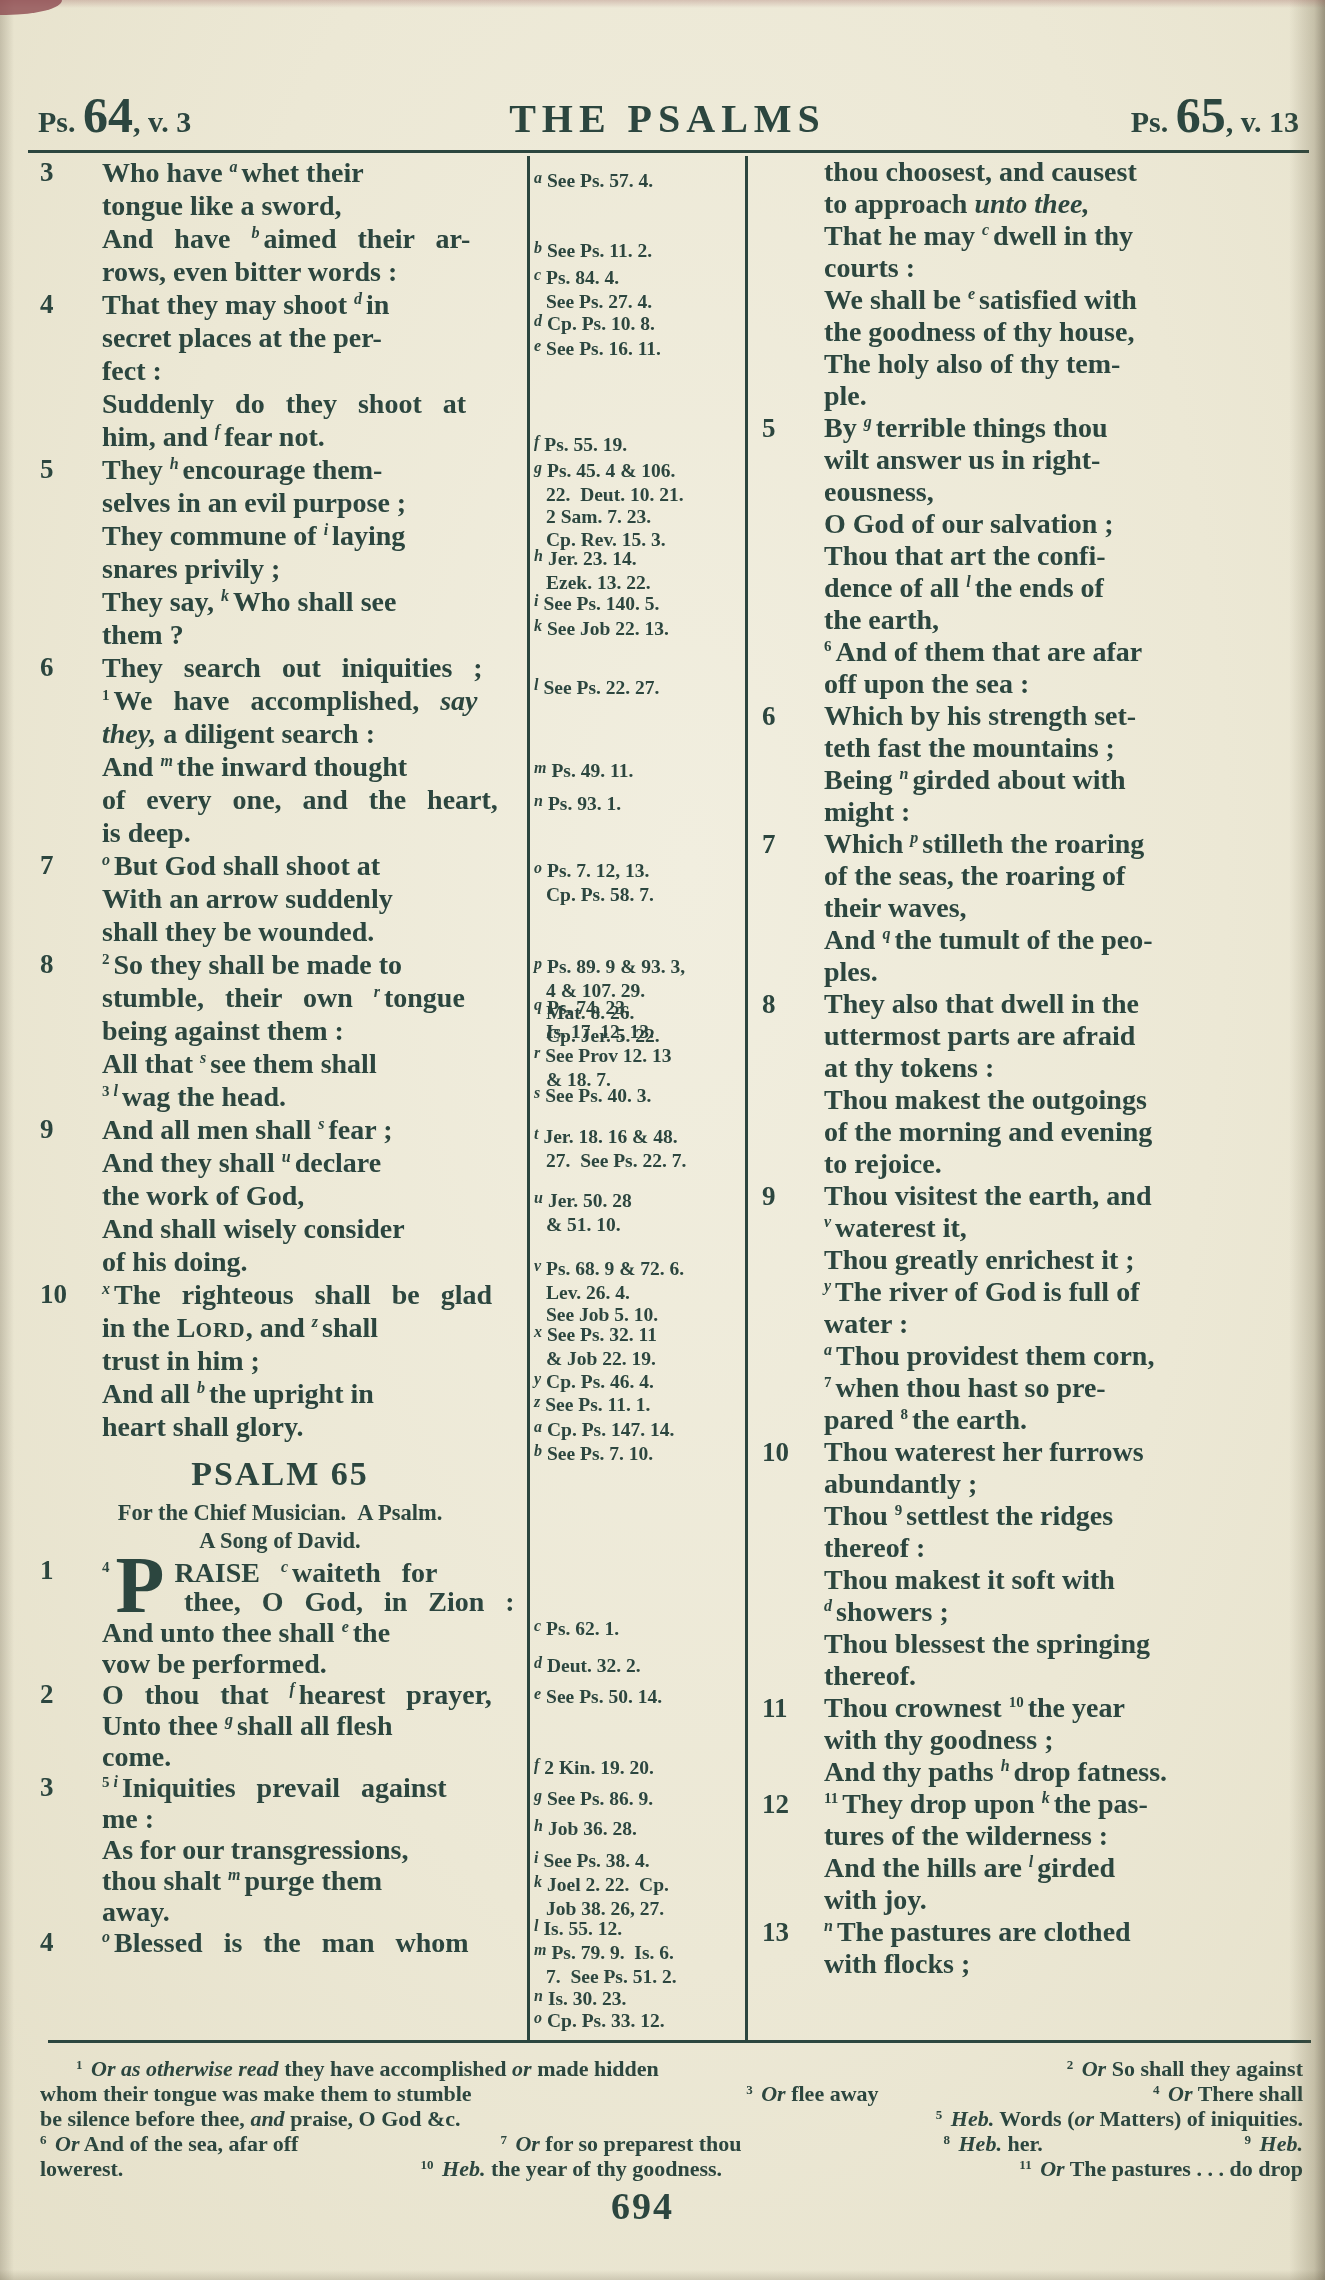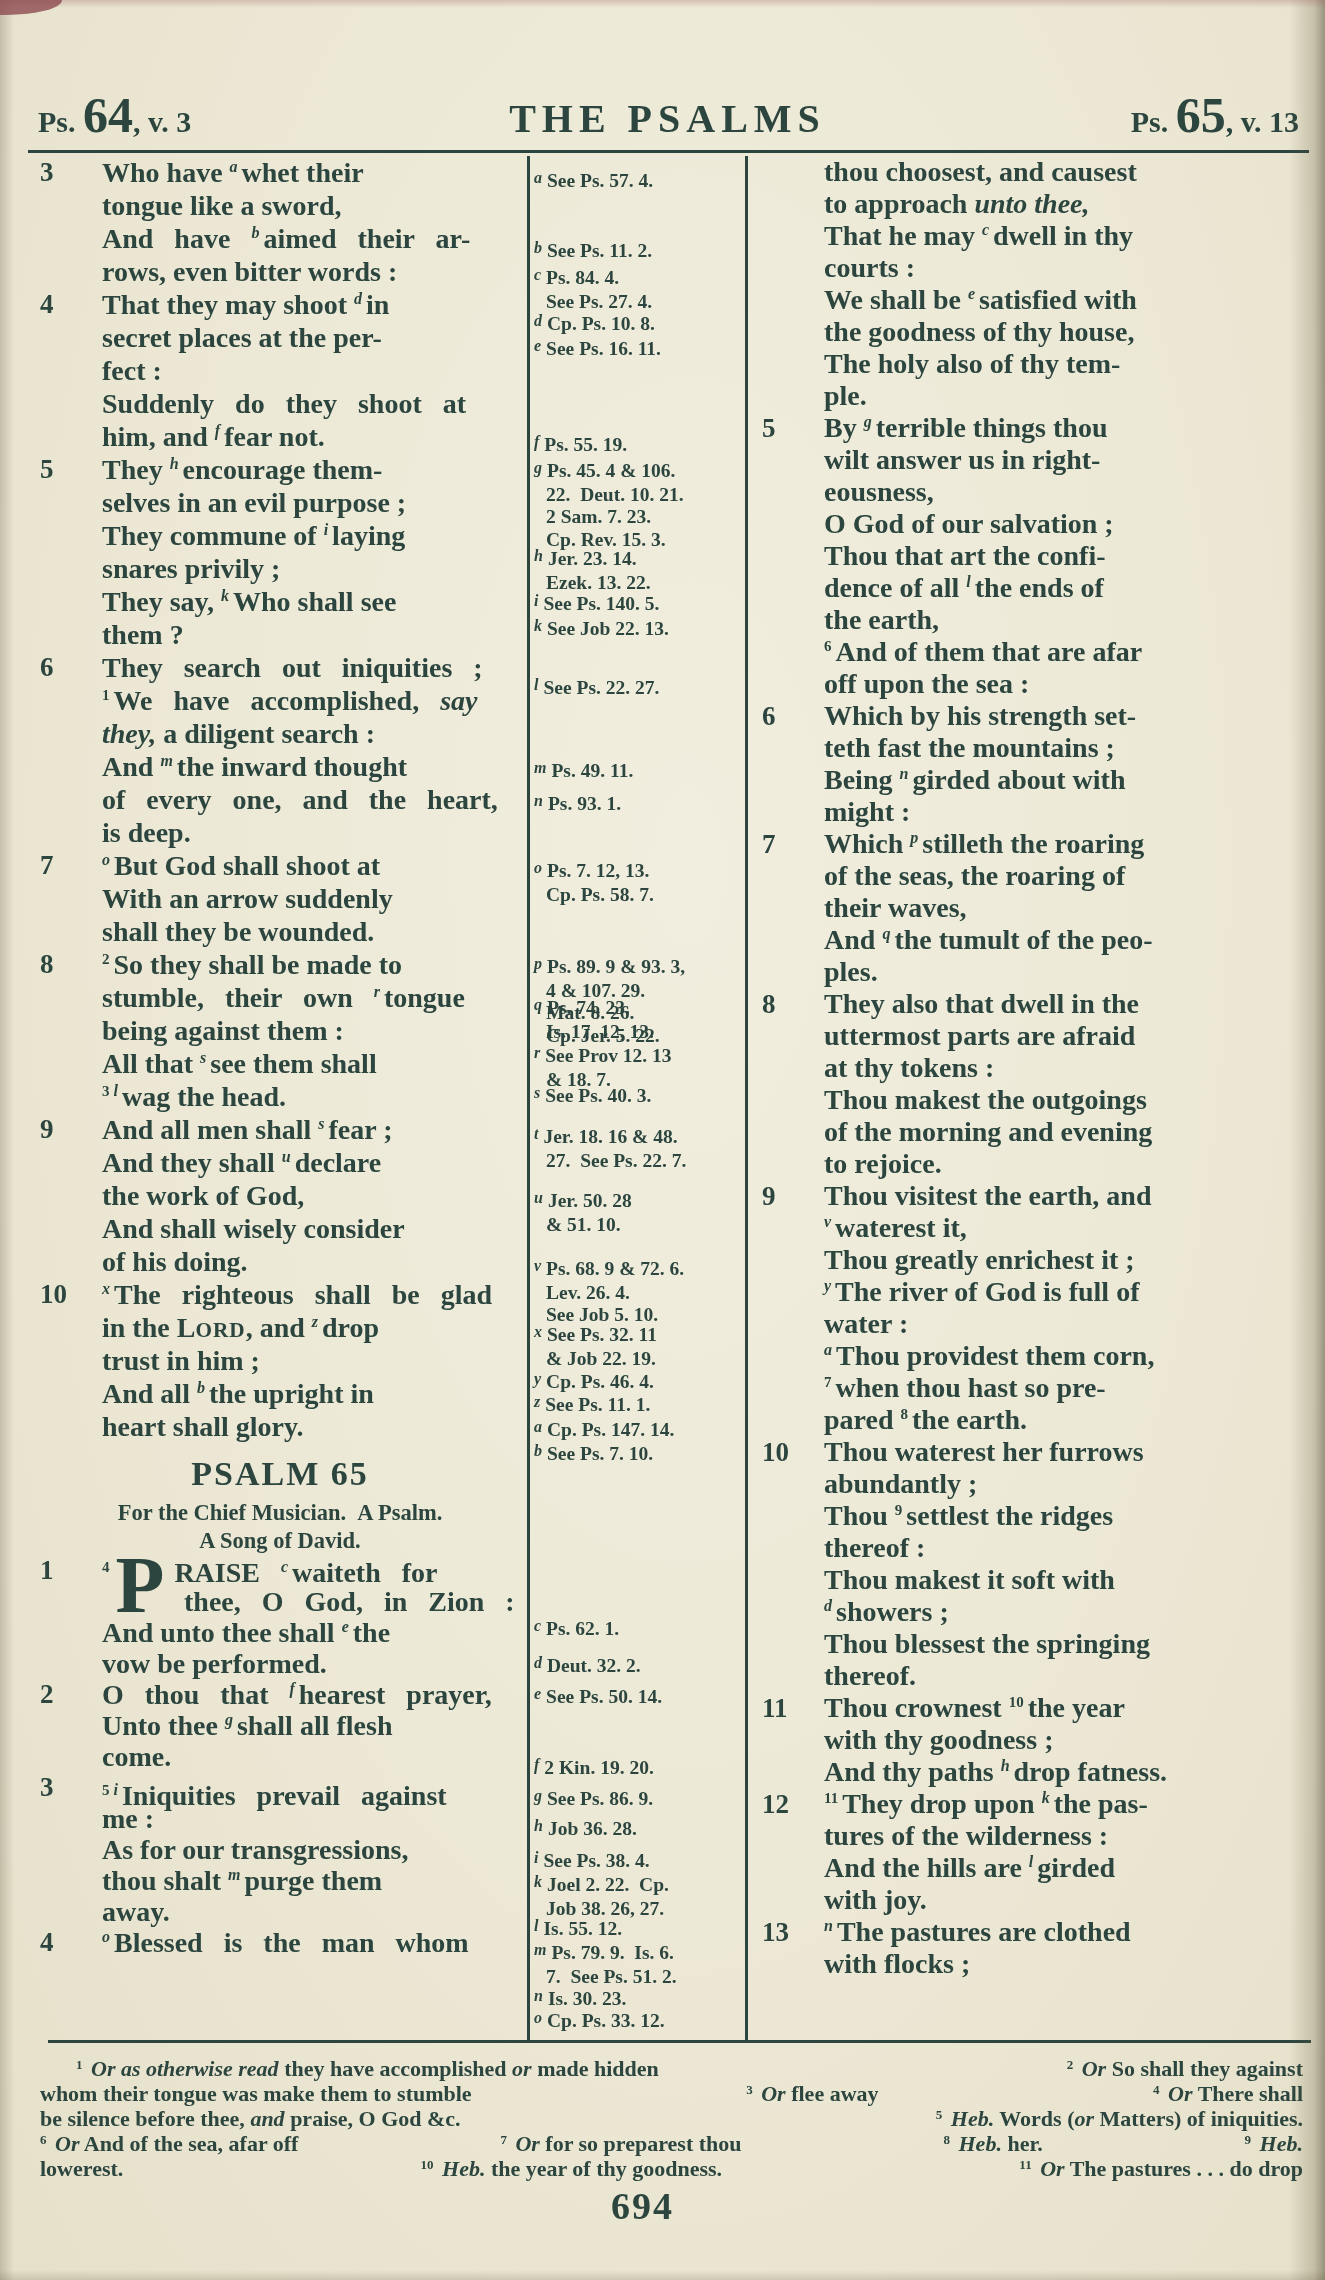--- a/index.html
+++ b/index.html
@@ -109,35 +109,35 @@
       <div class="line"><span class="lt" style="word-spacing: 14px;"><span>stumble, their own </span><span class="sup">r</span><span>tongue</span></span></div>
       <div class="line"><span class="lt"><span>being against them :</span></span></div>
       <div class="line"><span class="lt"><span>All that </span><span class="sup">s</span><span>see them shall</span></span></div>
       <div class="line"><span class="lt"><span class="sup num">3</span><span class="sup">l</span><span>wag the head.</span></span></div>
       <div class="line"><span class="vnum">9</span><span class="lt"><span>And all men shall </span><span class="sup">s</span><span>fear ;</span></span></div>
       <div class="line"><span class="lt"><span>And they shall </span><span class="sup">u</span><span>declare</span></span></div>
       <div class="line"><span class="lt"><span>the work of God,</span></span></div>
       <div class="line"><span class="lt"><span>And shall wisely consider</span></span></div>
       <div class="line"><span class="lt"><span>of his doing.</span></span></div>
       <div class="line"><span class="vnum">10</span><span class="lt" style="word-spacing: 14px;"><span class="sup">x</span><span>The righteous shall be glad</span></span></div>
-      <div class="line"><span class="lt"><span>in the </span><span class="sc">L<span class="scr">ORD</span></span><span>, and </span><span class="sup">z</span><span>drop</span></span></div>
+      <div class="line"><span class="lt"><span>in the </span><span class="sc">L<span class="scr">ORD</span></span><span>, and </span><span class="sup">z</span><span>shall</span></span></div>
       <div class="line"><span class="lt"><span>trust in him ;</span></span></div>
       <div class="line"><span class="lt"><span>And all </span><span class="sup">b</span><span>the upright in</span></span></div>
       <div class="line"><span class="lt"><span>heart shall glory.</span></span></div>
       <div class="line title"><span class="lt"><span>PSALM 65</span></span></div>
       <div class="line subtitle"><span class="lt"><span>For the Chief Musician. A Psalm.</span></span></div>
       <div class="line subtitle"><span class="lt"><span>A Song of David.</span></span></div>
       <div class="line s2 dc"><span class="vnum">1</span><span class="lt" style="word-spacing: 14px;"><span class="sup num">4</span><span class="dropcap">P</span><span>RAISE </span><span class="sup">c</span><span>waiteth for</span></span></div>
       <div class="line s2 dcind"><span class="lt" style="word-spacing: 14px;"><span>thee, O God, in Zion :</span></span></div>
       <div class="line s2"><span class="lt"><span>And unto thee shall </span><span class="sup">e</span><span>the</span></span></div>
       <div class="line s2"><span class="lt"><span>vow be performed.</span></span></div>
       <div class="line s2"><span class="vnum">2</span><span class="lt" style="word-spacing: 14px;"><span>O thou that </span><span class="sup">f</span><span>hearest prayer,</span></span></div>
       <div class="line s2"><span class="lt"><span>Unto thee </span><span class="sup">g</span><span>shall all flesh</span></span></div>
       <div class="line s2"><span class="lt"><span>come.</span></span></div>
-      <div class="line s2"><span class="vnum">3</span><span class="lt" style="word-spacing: 14px; margin-top: 8px;"><span class="sup num">5</span><span class="sup">i</span><span>Iniquities prevail against</span></span></div>
+      <div class="line s2"><span class="vnum">3</span><span class="lt" style="word-spacing: 14px;"><span class="sup num">5</span><span class="sup">i</span><span>Iniquities prevail against</span></span></div>
       <div class="line s2"><span class="lt"><span>me :</span></span></div>
       <div class="line s2"><span class="lt"><span>As for our transgressions,</span></span></div>
       <div class="line s2"><span class="lt"><span>thou shalt </span><span class="sup">m</span><span>purge them</span></span></div>
       <div class="line s2"><span class="lt"><span>away.</span></span></div>
       <div class="line s2"><span class="vnum">4</span><span class="lt" style="word-spacing: 14px;"><span class="sup">o</span><span>Blessed is the man whom</span></span></div>
     </div>
   <div class="refs" id="refs">
       <div class="ref" style="top: 170px;"><div class="rfirst"><span class="rl">a</span>See Ps. 57. 4.</div></div>
       <div class="ref" style="top: 240px;"><div class="rfirst"><span class="rl">b</span>See Ps. 11. 2.</div></div>
       <div class="ref" style="top: 267px;"><div class="rfirst"><span class="rl">c</span>Ps. 84. 4.</div><div class="rcont">See Ps. 27. 4.</div></div>

